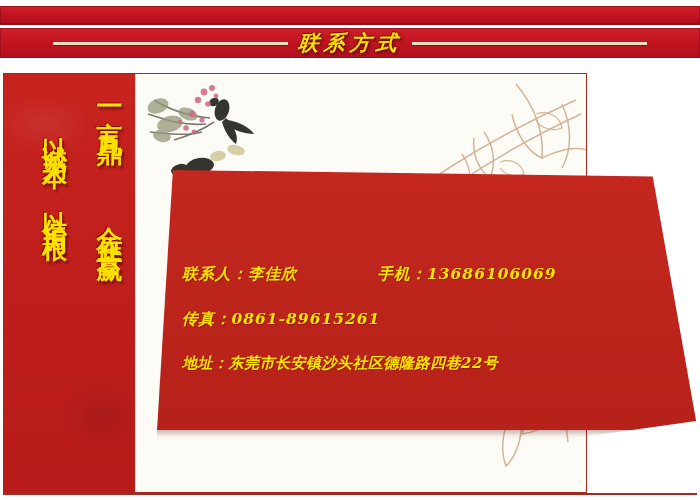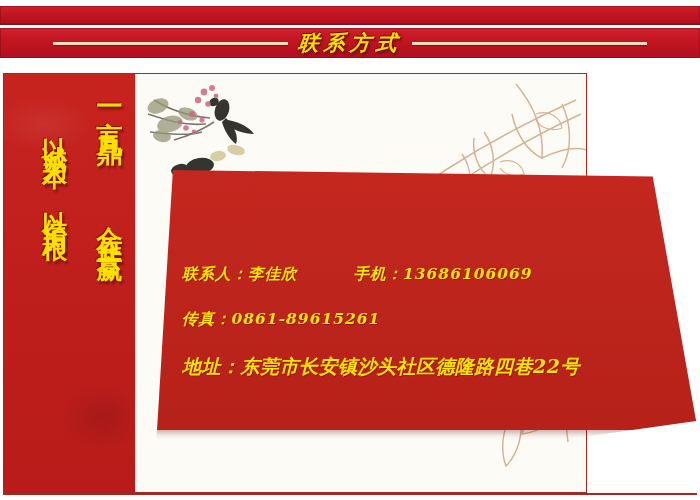--- a/index.html
+++ b/index.html
@@ -95,23 +95,23 @@
   .info-row{
     display:flex; align-items:baseline;
     font-family:"DejaVu Serif","Liberation Serif",serif;
     font-weight:bold; font-style:italic;
     font-size:15.5px; color:#ffe400;
     letter-spacing:1px; white-space:nowrap;
     margin-bottom:24px;
     text-shadow:1px 1px 0 rgba(130,20,10,.75);
   }
   .info-row .seg{ display:inline-block; }
-  .pad-mobile{ margin-left:56px; }
+  .pad-mobile{ margin-left:80px; }
   .pad-qq{ margin-left:22px; }
-  .row-addr{ font-size:19px; letter-spacing:.5px; }
+  .row-addr{ font-size:15px; letter-spacing:.5px; }
   #bottom-rule{
     position:absolute; left:3px; bottom:5px; width:694px; height:2px;
     background:#a4281f;
   }
 </style>
 </head>
 <body>
 
 <div id="stage">
 

